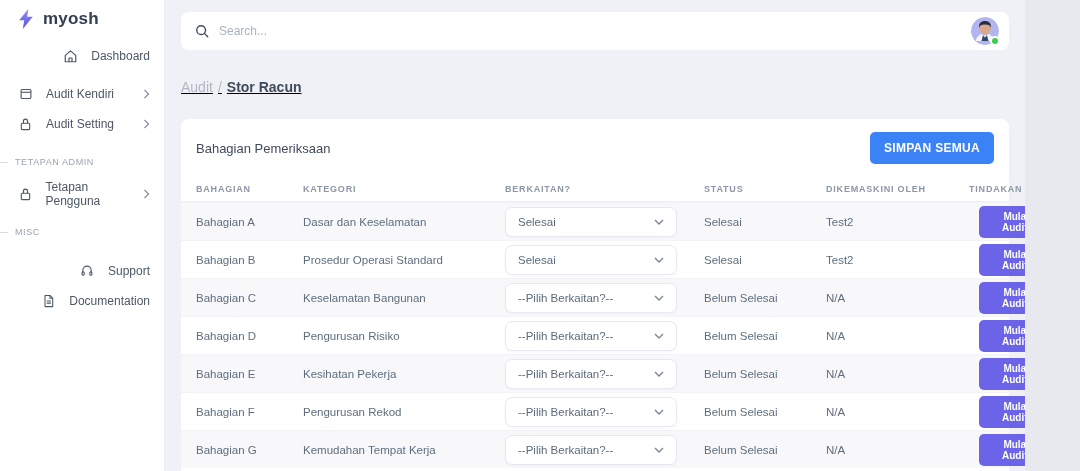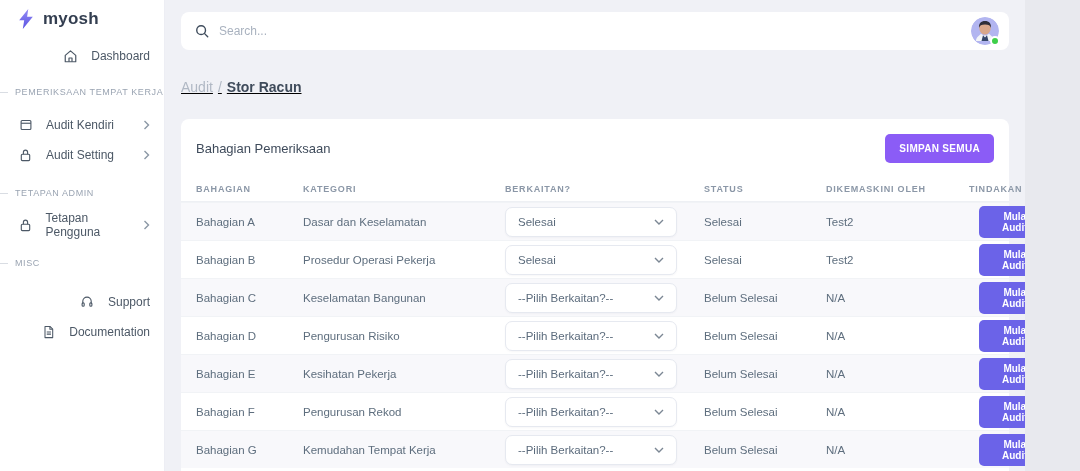--- a/index.html
+++ b/index.html
@@ -34,21 +34,21 @@
   .status-dot { position:absolute; right:-1px; bottom:-1px; width:10px; height:10px; border-radius:50%; background:#3ecf4a; border:2px solid #fff; }
 
   .breadcrumb { margin-top:27px; height:20px; display:flex; align-items:center; font-size:14px;text-decoration:underline; }
   .bc-muted { color:#b0b8c4; }
   .bc-sep { color:#b0b8c4; margin:0 5px; }
   .bc-current { color:#3f4b5b; font-weight:bold; }
 
   .card { margin-top:22px; height:380px; background:#fff; border-radius:8px 8px 0 0; }
   .card-header { height:58px; display:flex; align-items:center; justify-content:space-between; padding:0 15px; }
   .card-title { font-size:13px; color:#3f4b5b; }
-  .btn-save { background:#8b5cf6; color:#fff; border:none; border-radius:5px; font-size:10px; font-weight:bold; letter-spacing:0.3px; padding:9px 14px; cursor:pointer; font-family:inherit; }
+  .btn-save { background:#3b82f6; color:#fff; border:none; border-radius:5px; font-size:12px; font-weight:bold; letter-spacing:0.3px; padding:9px 14px; cursor:pointer; font-family:inherit; }
 
   .tgrid { display:grid; grid-template-columns:107px 202px 199px 122px 143px 1fr; align-items:center; padding-left:15px; }
   .thead { height:25px; border-bottom:1px solid #eef0f4; }
   .th { font-size:9px; font-weight:bold; letter-spacing:0.8px; color:#8b97a7; }
   .trow { height:38px; border-top:1px solid #f1f3f6; }
   .trow:first-of-type { border-top:none; }
   .trow.striped { background:#f8f8fb; }
   .td { font-size:11.5px; color:#5e6e7e; }
   .select { width:172px; height:30px; background:#fff; border:1px solid #e6e9f0; border-radius:7px; box-shadow:0 1px 2px rgba(40,50,80,0.04); display:flex; align-items:center; justify-content:space-between; padding:0 12px; cursor:pointer; }
   .select span { font-size:11.5px; color:#5b6b7c; }
@@ -76,21 +76,20 @@
     <div class="nav-item nav-dashboard">
       <span class="nicon">
         <svg width="15" height="15" viewBox="0 0 20 20" fill="none" stroke="#4c5866" stroke-width="1.6" stroke-linejoin="round">
           <path d="M3 8.5 L10 2.5 L17 8.5 V17 H3 Z"></path>
             <path d="M8 17 V12 H12 V17"></path>
         </svg>
       </span>
       <span>Dashboard</span>
     </div>
 
-    <div class="nav-section sec-1">PEMERIKSAAN TEMPAT KERJA</div>
 
     <div class="grp-1">
       <div class="nav-item">
         <span class="nicon">
           <svg width="14" height="14" viewBox="0 0 20 20" fill="none" stroke="#4c5866" stroke-width="1.6">
             <rect x="3" y="3.5" width="14" height="13" rx="1.5"></rect>
               <path d="M3 7.5 H17"></path>
           </svg>
         </span>
         <span>Audit Kendiri</span>
@@ -211,21 +210,21 @@
               <path d="M1 1 L5 5 L9 1"></path>
             </svg>
         </div>
         <span class="td">Selesai</span>
         <span class="td">Test2</span>
         <span><button class="btn-mula">Mula Audit</button></span>
       </div>
 
       <div class="tgrid trow">
         <span class="td">Bahagian B</span>
-        <span class="td">Prosedur Operasi Pekerja</span>
+        <span class="td">Prosedur Operasi Standard</span>
         <div class="select">
           <span>Selesai</span>
           <svg width="10" height="6" viewBox="0 0 10 6" fill="none" stroke="#7b8794" stroke-width="1.4">
               <path d="M1 1 L5 5 L9 1"></path>
             </svg>
         </div>
         <span class="td">Selesai</span>
         <span class="td">Test2</span>
         <span><button class="btn-mula">Mula Audit</button></span>
       </div>

